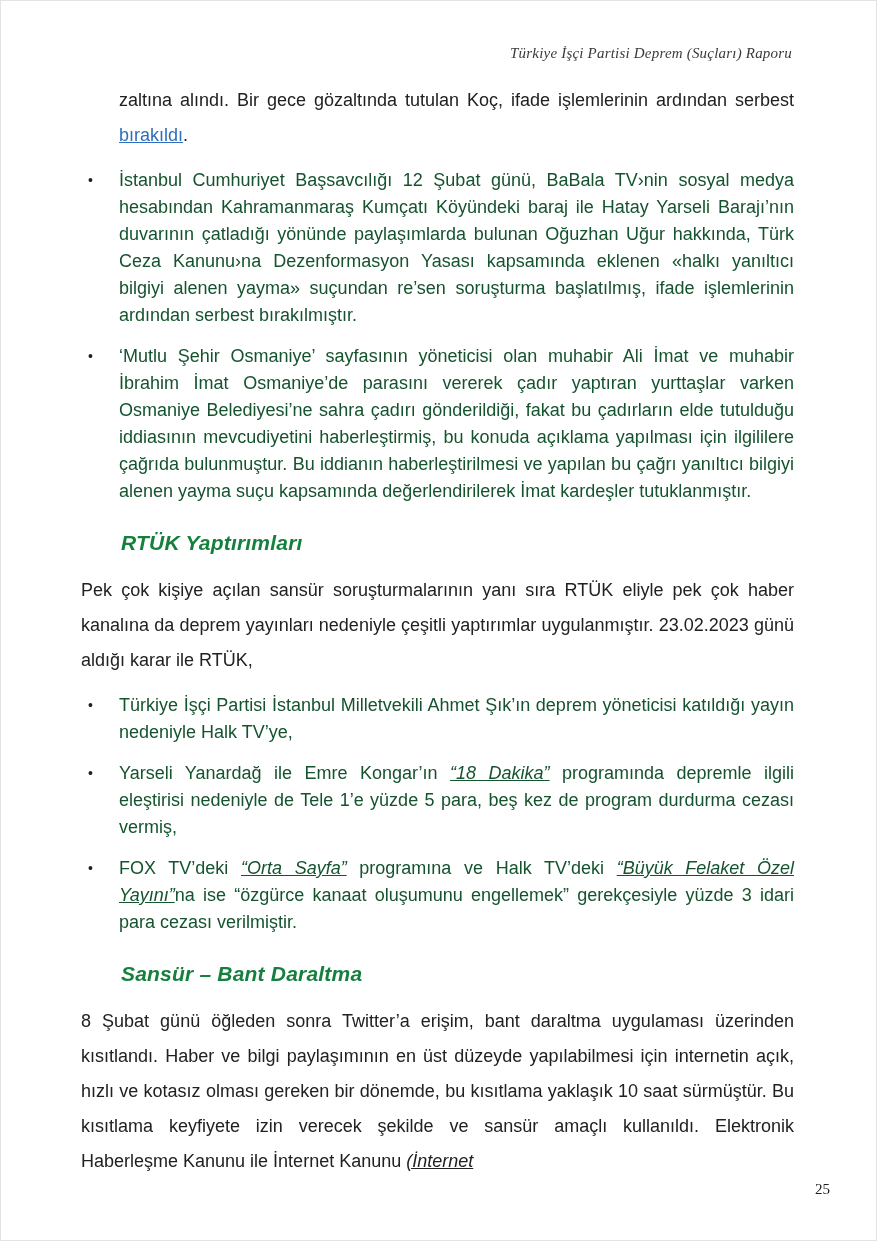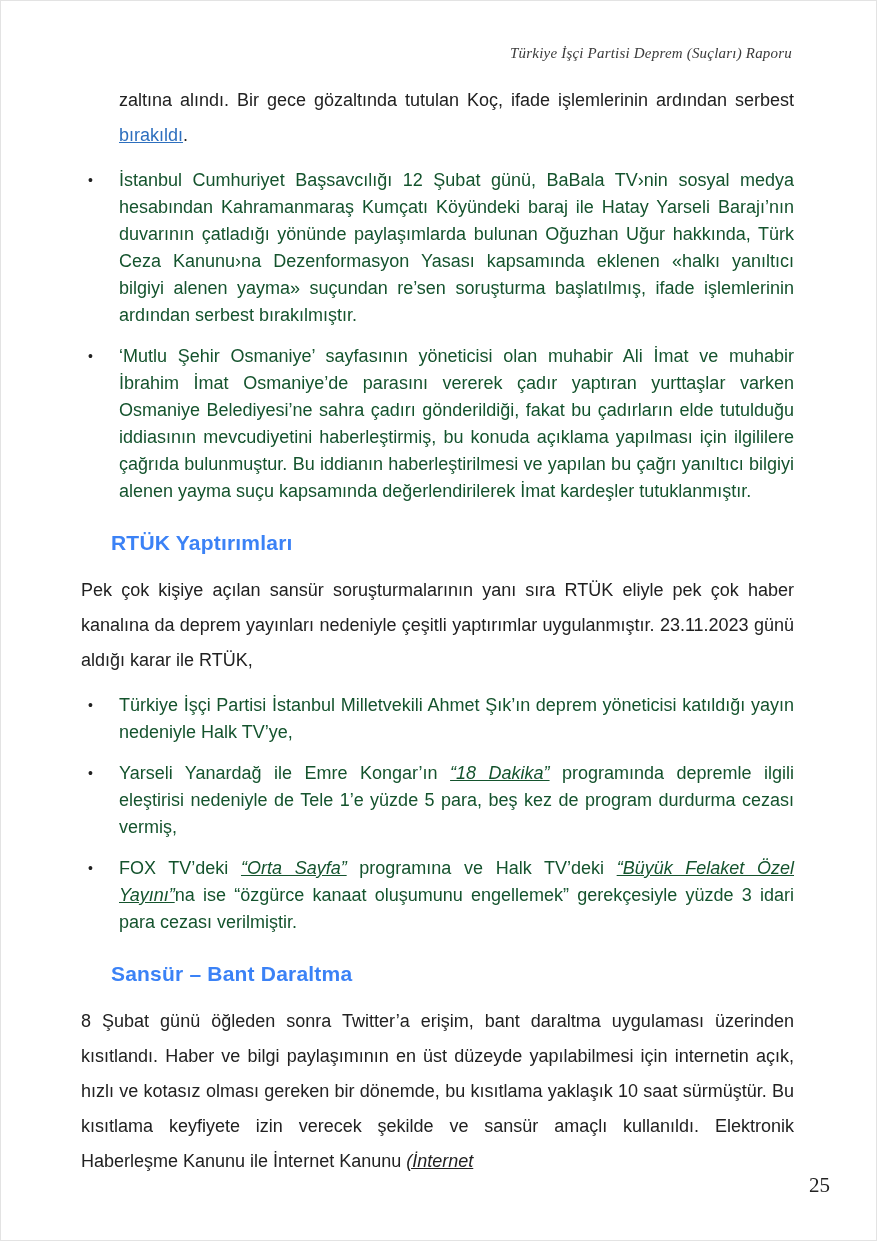--- a/index.html
+++ b/index.html
@@ -59,40 +59,41 @@
   .bullet-body {
     flex: 1;
     font-size: 18px;
     line-height: 27px;
     text-align: justify;
     color: #14532d;
   }
   h2.section-heading {
     font-family: "Liberation Sans", sans-serif;
     font-size: 21px;
+    font-style: italic;
     font-weight: 700;
-    color: #3b82f6;
-    margin: 26px 0 18px 30px;
+    color: #15803d;
+    margin: 26px 0 18px 40px;
     letter-spacing: 0.2px;
   }
   a.link {
     color: #2d6fbe;
     text-decoration: underline;
     text-decoration-color: #2d6fbe;
   }
   .it {
     font-style: italic;
     text-decoration: underline;
   }
   .page-number {
     position: absolute;
     bottom: 42px;
     right: 46px;
     font-family: "Liberation Serif", serif;
-    font-size: 21px;
+    font-size: 15px;
     color: #222222;
   }
 </style>
 </head>
 <body>
 
 <div class="page">
 
   <div class="running-header">Türkiye İşçi Partisi Deprem (Suçları) Raporu</div>
 
@@ -105,21 +106,21 @@
       <div class="bullet-body">İstanbul Cumhuriyet Başsavcılığı 12 Şubat günü, BaBala TV›nin sosyal medya hesabından Kahramanmaraş Kumçatı Köyündeki baraj ile Hatay Yarseli Barajı’nın duvarının çatladığı yönünde paylaşımlarda bulunan Oğuzhan Uğur hakkında, Türk Ceza Kanunu›na Dezenformasyon Yasası kapsamında eklenen «halkı yanıltıcı bilgiyi alenen yayma» suçundan re’sen soruşturma başlatılmış, ifade işlemlerinin ardından serbest bırakılmıştır.</div>
     </div>
 
     <div class="bullet-row">
       <div class="bullet-marker">•</div>
       <div class="bullet-body">‘Mutlu Şehir Osmaniye’ sayfasının yöneticisi olan muhabir Ali İmat ve muhabir İbrahim İmat Osmaniye’de parasını vererek çadır yaptıran yurttaşlar varken Osmaniye Belediyesi’ne sahra çadırı gönderildiği, fakat bu çadırların elde tutulduğu iddiasının mevcudiyetini haberleştirmiş, bu konuda açıklama yapılması için ilgililere çağrıda bulunmuştur. Bu iddianın haberleştirilmesi ve yapılan bu çağrı yanıltıcı bilgiyi alenen yayma suçu kapsamında değerlendirilerek İmat kardeşler tutuklanmıştır.</div>
     </div>
 
     <h2 class="section-heading">RTÜK Yaptırımları</h2>
 
-    <p class="para">Pek çok kişiye açılan sansür soruşturmalarının yanı sıra RTÜK eliyle pek çok haber kanalına da deprem yayınları nedeniyle çeşitli yaptırımlar uygulanmıştır. 23.11.2023 günü aldığı karar ile RTÜK,</p>
+    <p class="para">Pek çok kişiye açılan sansür soruşturmalarının yanı sıra RTÜK eliyle pek çok haber kanalına da deprem yayınları nedeniyle çeşitli yaptırımlar uygulanmıştır. 23.02.2023 günü aldığı karar ile RTÜK,</p>
 
     <div class="bullet-row">
       <div class="bullet-marker">•</div>
       <div class="bullet-body"><span>Türkiye İşçi Partisi İstanbul Milletvekili Ahmet Şık’ın deprem yöneticisi katıldığı yayın nedeniyle Halk TV’ye,</span></div>
     </div>
 
     <div class="bullet-row">
       <div class="bullet-marker">•</div>
       <div class="bullet-body"><span>Yarseli Yanardağ ile Emre Kongar’ın </span><span class="it">“18 Dakika”</span><span> programında depremle ilgili eleştirisi nedeniyle de Tele 1’e yüzde 5 para, beş kez de program durdurma cezası vermiş,</span></div>
     </div>

